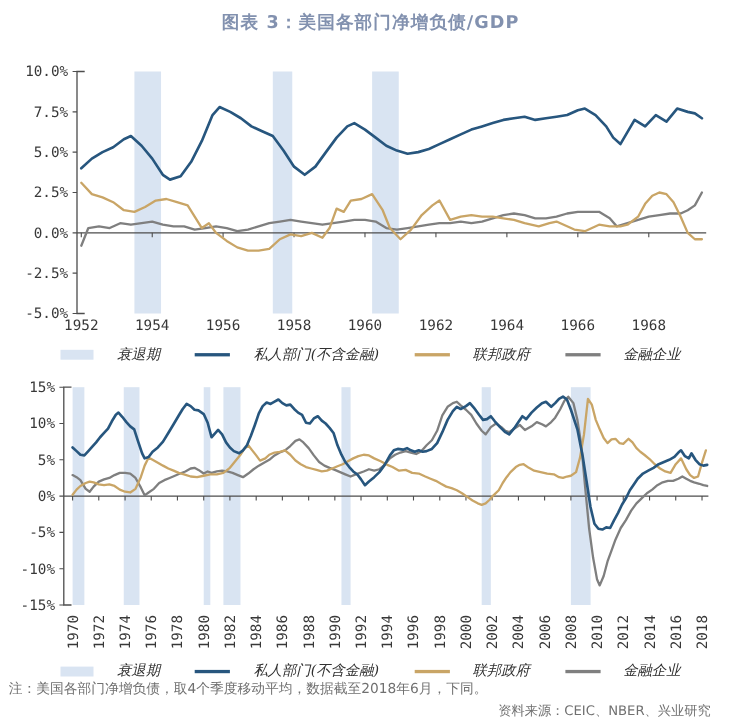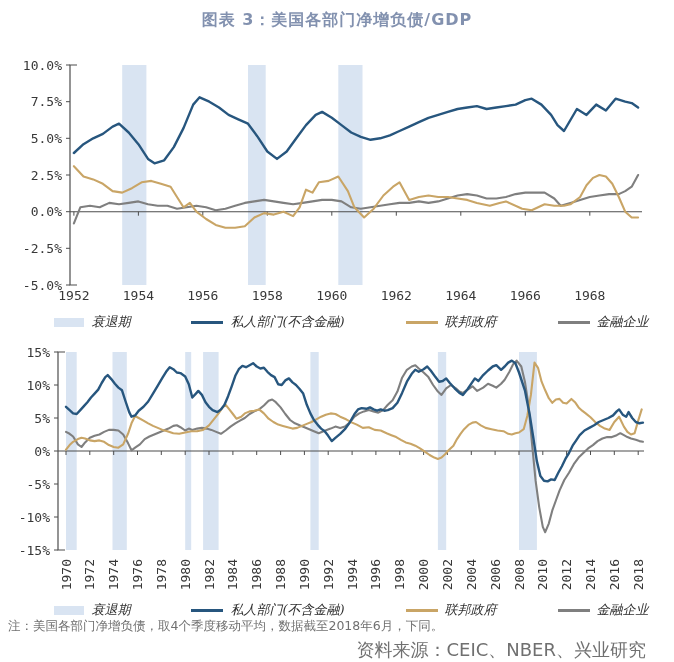--- a/index.html
+++ b/index.html
@@ -8,27 +8,27 @@
   .title{position:absolute;top:10px;left:0;right:0;text-align:center;
          font-size:16px;font-weight:bold;letter-spacing:1px;color:#8291AF;}
   svg.chart{position:absolute;left:0;}
   #chart-top{top:50px;}
   #chart-bottom{top:338px;}
   svg text{font-family:"DejaVu Sans Mono","Liberation Mono",monospace;font-size:13px;fill:#383838;}
   .legend{position:absolute;left:0;right:0;display:flex;justify-content:center;
           align-items:center;gap:32px;height:18px;}
   .legend-top{top:313px;}
   .legend-bottom{top:601px;}
-  .legend-item{display:flex;align-items:center;gap:7px;margin-left:29px;}
+  .legend-item{display:flex;align-items:center;gap:21px;}
   .legend-label{font-family:"DejaVu Serif","Liberation Serif",serif;font-style:italic;
                 font-size:13px;color:#303030;white-space:nowrap;}
   .swatch-band{width:30px;height:9px;display:inline-block;}
   .swatch-line{width:32px;height:3px;display:inline-block;}
   .note{position:absolute;left:8px;top:618px;font-size:12.5px;color:#707070;white-space:nowrap;}
-  .source{position:absolute;right:28px;top:638px;font-size:18px;color:#707070;white-space:nowrap;}
+  .source{position:absolute;right:28px;top:638px;font-size:12px;color:#707070;white-space:nowrap;}
 </style>
 </head>
 <body>
 
 <div class="page">
   <div class="title" style="color: rgb(130, 145, 175);">图表 3：美国各部门净增负债/GDP</div>
 
   <svg id="chart-top" class="chart" width="674" height="262">
       <rect x="122.2" y="15" width="24.2" height="220" fill="#D9E4F2"></rect>
       <rect x="248.0" y="15" width="17.7" height="220" fill="#D9E4F2"></rect>

